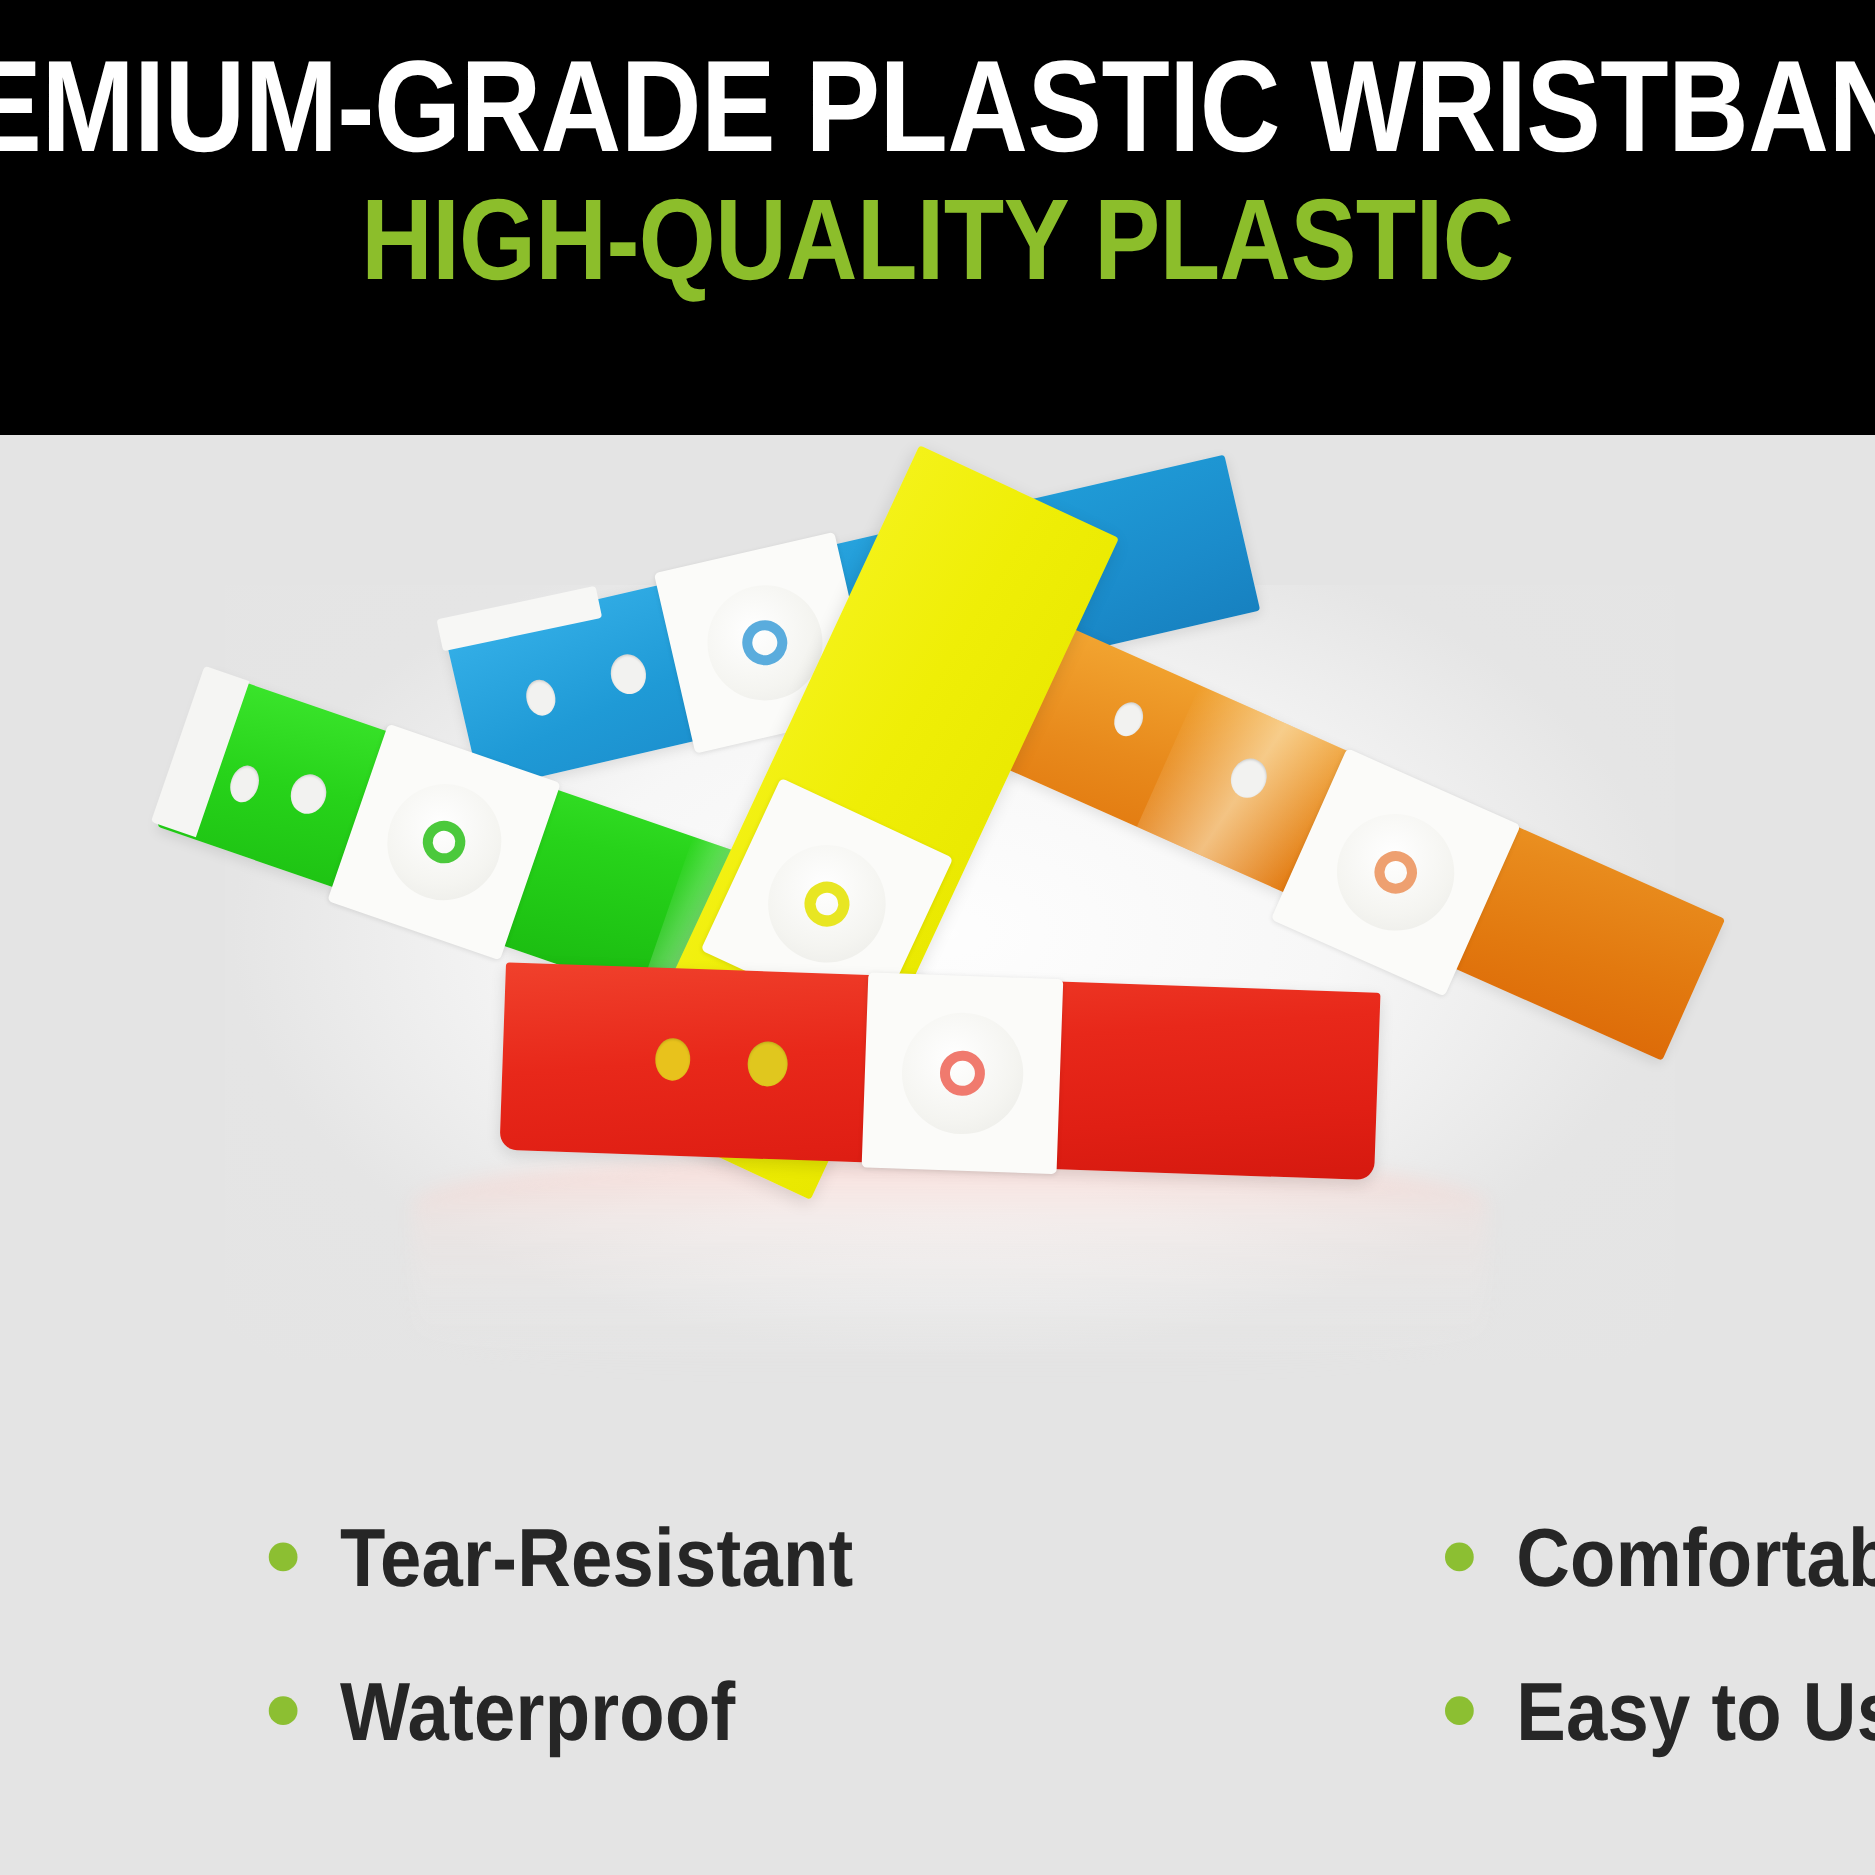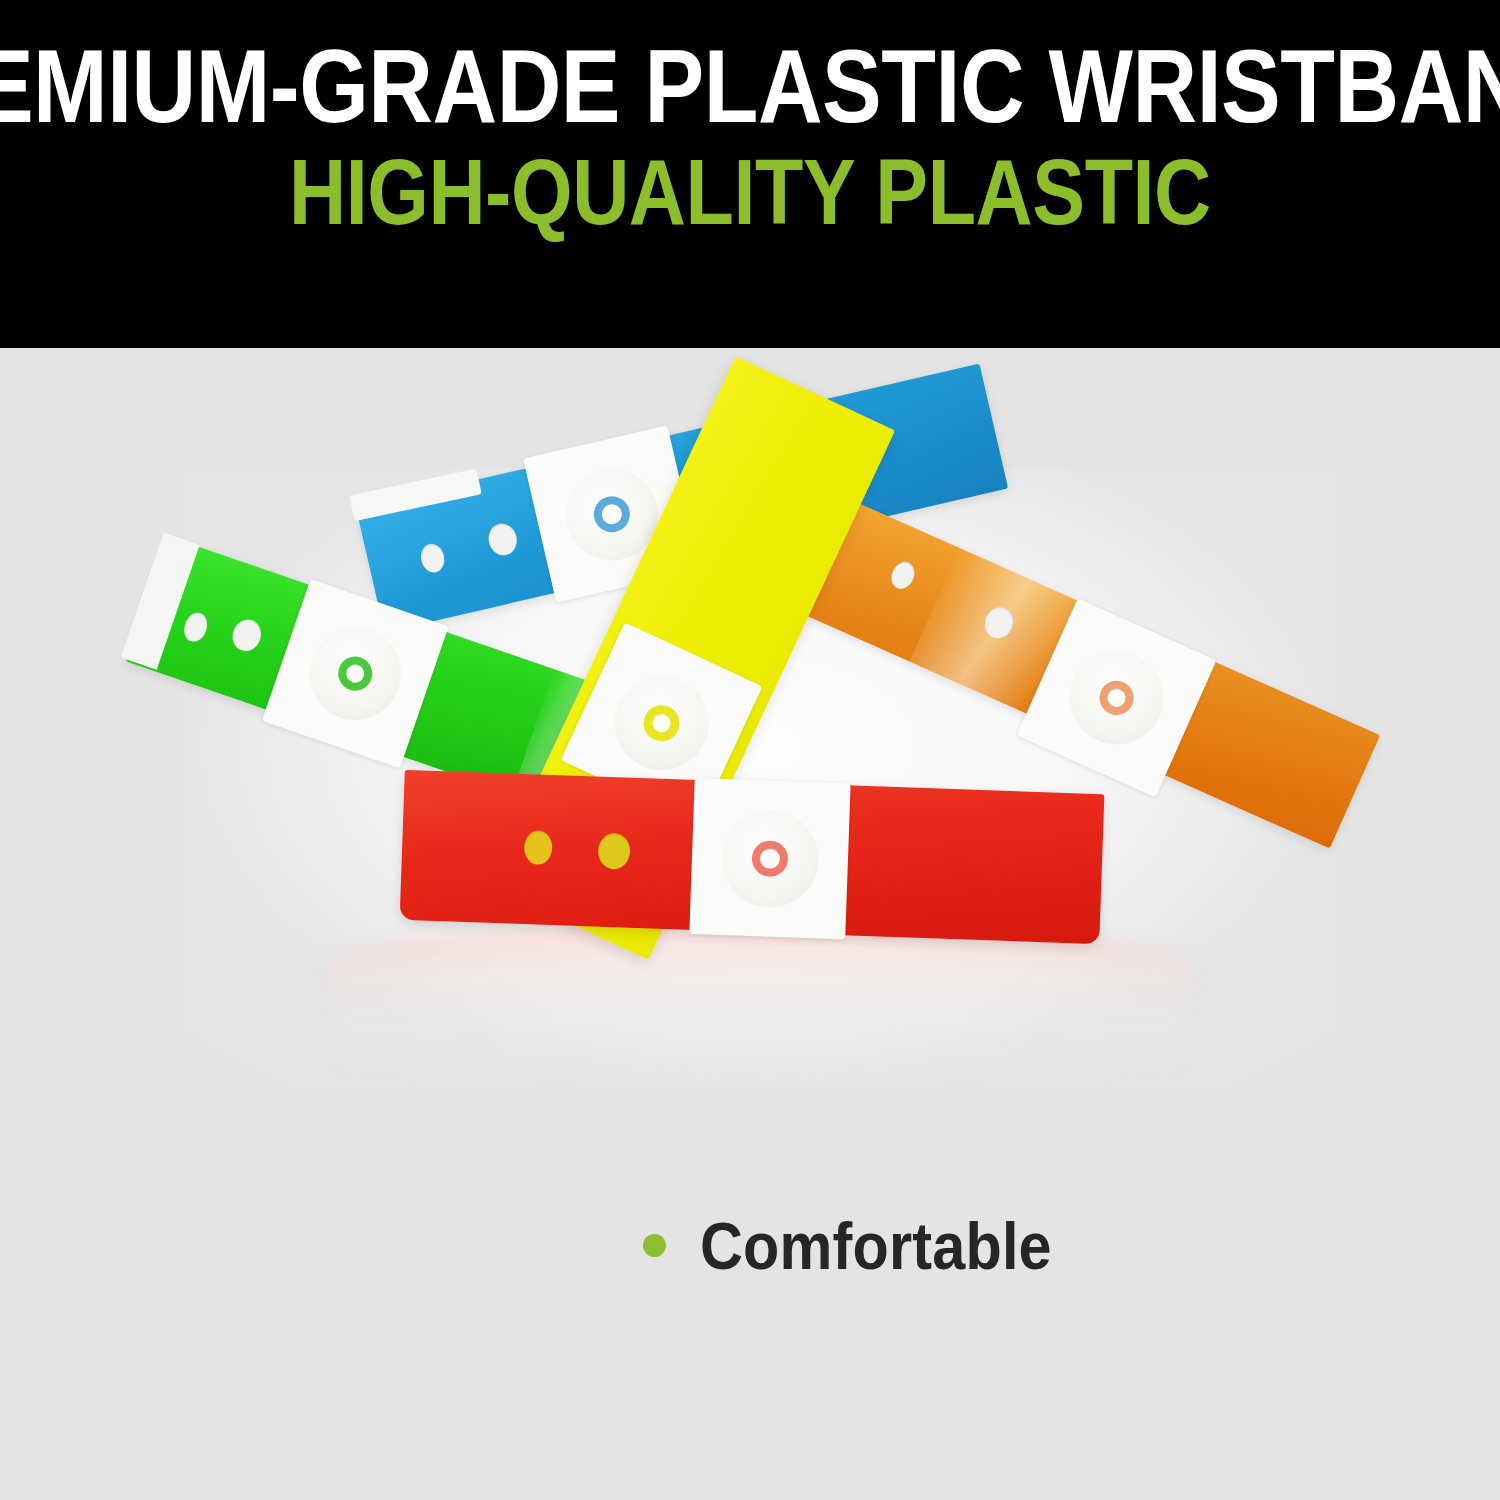--- a/index.html
+++ b/index.html
@@ -345,26 +345,34 @@
         </div>
       </div>
 
       <div class="ground-reflection"></div>
 
     </div>
   </div>
 
   <div class="features">
 
+    <div class="feature-item">
+      <span class="feature-bullet"></span>
+      <span class="feature-label">Tear-Resistant</span>
+    </div>
 
     <div class="feature-item col-right">
       <span class="feature-bullet"></span>
       <span class="feature-label">Comfortable</span>
     </div>
 
+    <div class="feature-item">
+      <span class="feature-bullet"></span>
+      <span class="feature-label">Waterproof</span>
+    </div>
 
     <div class="feature-item col-right">
       <span class="feature-bullet"></span>
       <span class="feature-label">Easy to Use</span>
     </div>
 
   </div>
 
 </div>
 

